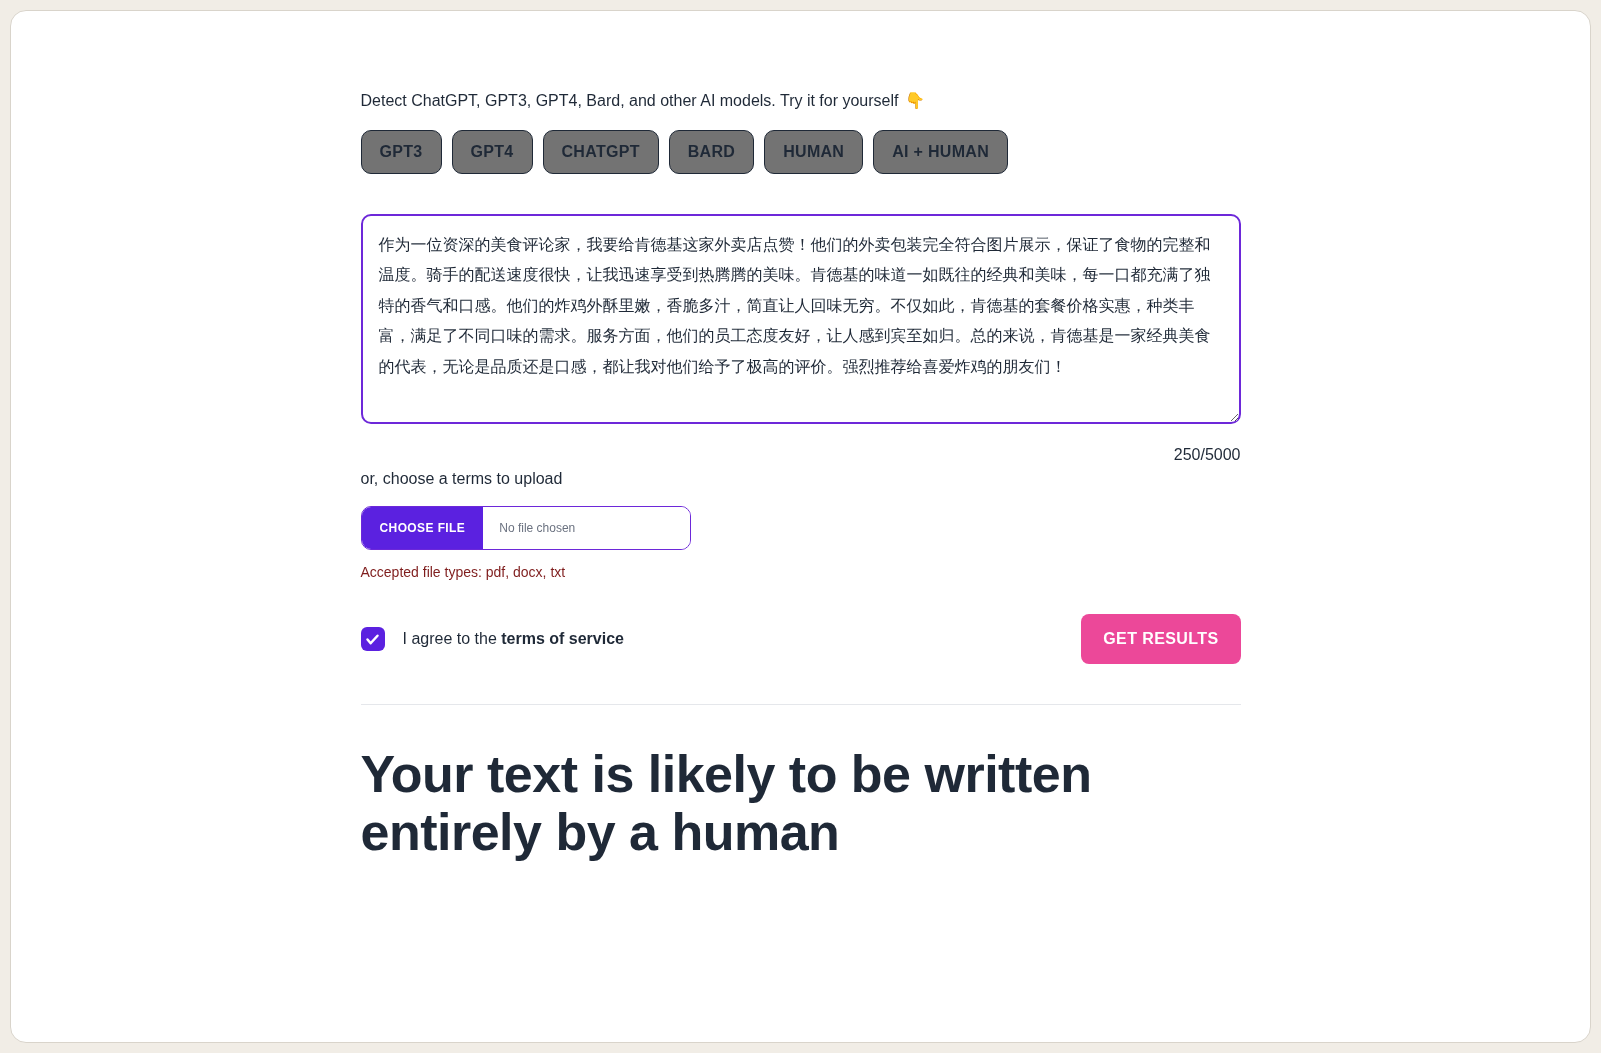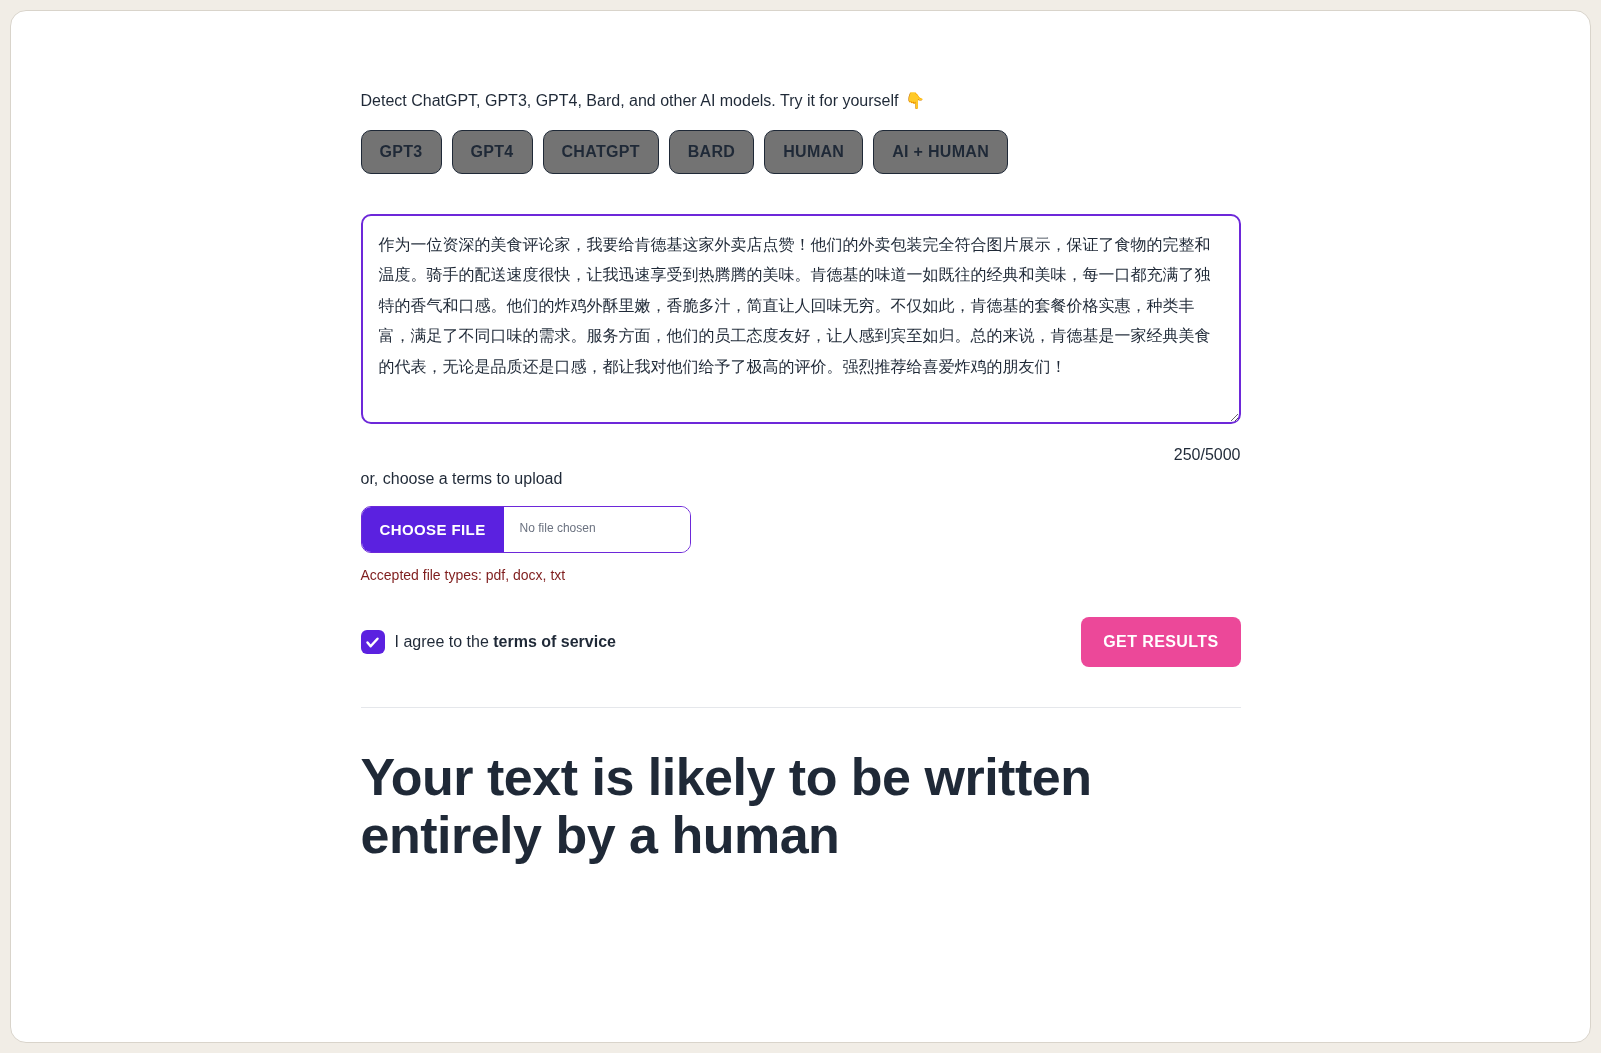--- a/index.html
+++ b/index.html
@@ -80,21 +80,21 @@
     border: 1.5px solid #6d28d9;
     border-radius: 10px;
     overflow: hidden;
     margin-bottom: 14px;
   }
   .choose-btn {
     background: #5b21e0;
     color: #fff;
     border: none;
     padding: 14px 18px;
-    font-size: 15px;
+    font-size: 12px;
     font-weight: 700;
     letter-spacing: 0.4px;
     cursor: pointer;
   }
   .file-name {
     flex: 1;
     padding: 14px 16px;
     font-size: 12px;
     color: #6b7280;
     background: #fff;
@@ -106,21 +106,21 @@
   }
   .action-row {
     display: flex;
     justify-content: space-between;
     align-items: center;
     margin-bottom: 40px;
   }
   .agree {
     display: flex;
     align-items: center;
-    gap: 10px;
+    gap: 18px;
     font-size: 16px;
     color: #1f2937;
   }
   .checkbox {
     width: 24px;
     height: 24px;
     background: #5b21e0;
     border-radius: 6px;
     display: flex;
     align-items: center;

